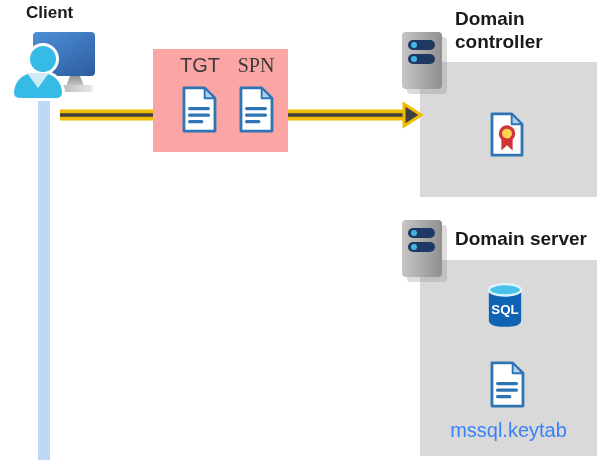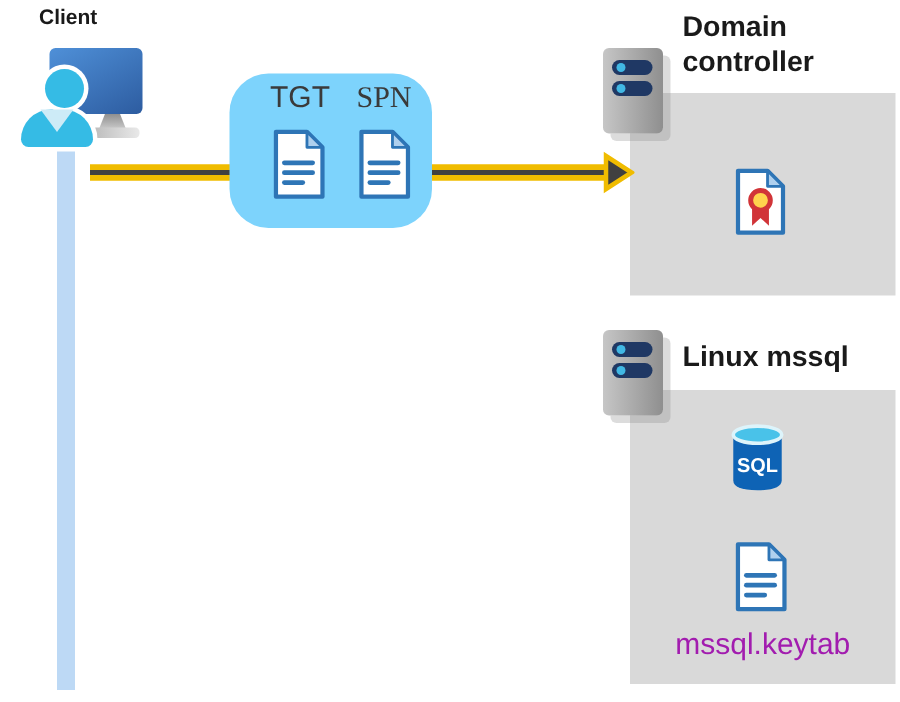--- a/index.html
+++ b/index.html
@@ -2,42 +2,42 @@
 <html><head>
 <meta charset="utf-8">
 <style>
   html,body{margin:0;padding:0;background:#fff;}
   #canvas{
     position:relative;width:600px;height:468px;background:#FFFFFF;overflow:hidden;
     font-family:"Liberation Sans", sans-serif;
   }
   .abs{position:absolute;}
   
-  .client-label{left:26px;top:3px;font-size:14px;font-weight:bold;color:#1A1A1A;z-index:4;}
+  .client-label{left:26px;top:3px;font-size:17px;font-weight:bold;color:#1A1A1A;z-index:4;}
   .client-group{left:0;top:0;width:100px;height:100px;z-index:3;}
   .monitor{left:33px;top:32px;width:62px;height:44px;border-radius:4px;
     background:linear-gradient(150deg,#4F90D8 0%,#2D5CA0 100%);}
   .stand-neck{left:66px;top:76px;width:18px;height:10px;
     background:linear-gradient(#8F8F8F,#C9C9C9);
     clip-path:polygon(22% 0,78% 0,100% 100%,0 100%);}
   .stand-base{left:57px;top:85px;width:36px;height:7px;border-radius:3px;
     background:linear-gradient(90deg,#B5B5B5,#E9E9E9);}
   .person-head{left:30px;top:46px;width:26px;height:26px;border-radius:50%;
     background:#35BBE5;box-shadow:0 0 0 3px #FFFFFF;}
   .person-body{left:14px;top:73px;width:48px;height:25px;border-radius:24px 24px 6px 6px;
     background:#35BBE5;box-shadow:0 0 0 3px #FFFFFF;}
   .person-collar{left:27px;top:73px;width:0;height:0;z-index:1;
     border-left:11px solid transparent;border-right:11px solid transparent;
     border-top:15px solid #CDEBF7;}
   
   .client-line{left:38px;top:90px;width:12px;height:370px;background:#BDD9F5;z-index:1;}
   
   .arrow-svg{left:57px;top:100px;z-index:2;}
   
-  .ticket-box{left:153px;top:49px;width:135px;height:103px;background:#7dd3fc;z-index:3;border-radius:26px;}
+  .ticket-box{left:153px;top:49px;width:135px;height:103px;background:#fca5a5;z-index:3;}
   .ticket-label{position:absolute;top:5px;width:38px;text-align:center;
     font-size:20px;color:#3A3A3A;}
   .tgt-label{left:27px;}
   .spn-label{left:84px;font-family:Liberation Serif, serif;}
   .ticket-doc{position:absolute;top:37px;width:38px;height:47px;}
   .tgt-doc{left:27px;}
   .spn-doc{left:84px;}
   
   .panel{background:#D9D9D9;z-index:1;}
   .panel-dc{left:420px;top:62px;width:177px;height:135px;}
@@ -52,21 +52,21 @@
   .server-dc{left:402px;top:32px;}
   .server-linux{left:402px;top:220px;}
   .server-pill{position:absolute;left:6px;width:27px;height:10px;border-radius:5px;background:#1F3864;}
   .server-pill .dot{position:absolute;left:3px;top:2px;width:6px;height:6px;border-radius:50%;background:#41B8E4;}
   .pill-1{top:8px;} .pill-2{top:22px;}
   
   .cert-icon{left:488px;top:112px;width:38px;height:45px;z-index:4;}
   .sql-icon{left:486px;top:282px;width:38px;height:46px;z-index:4;}
   .keytab-doc{left:488px;top:361px;width:38px;height:47px;z-index:4;}
   .keytab-label{left:420px;top:419px;width:177px;text-align:center;
-    font-size:20px;color:#a21caf;z-index:4;}
+    font-size:20px;color:#3b82f6;z-index:4;}
   .sql-text{font-family:"Liberation Sans",sans-serif;font-weight:bold;}
 </style>
 </head>
 <body>
 
 <div id="canvas">
 
   <div class="abs client-line"></div>
 
   <div class="abs panel panel-dc"></div>
@@ -120,21 +120,21 @@
         <span class="dot"></span>
       </div>
   </div>
   <svg class="abs cert-icon" viewBox="0 0 40 48">
     <path d="M4 2 H25 L36 13 V46 H4 Z" fill="#FFFFFF" stroke="#2E75B6" stroke-width="3" stroke-linejoin="round"></path>
     <path d="M25 2 L36 13 H25 Z" fill="#AFD0EE" stroke="#2E75B6" stroke-width="2" stroke-linejoin="round"></path>
     <path d="M14 27 V41 L20 35.5 L26 41 V27 Z" fill="#D13438"></path>
     <circle cx="20" cy="23" r="7" fill="#FFD34D" stroke="#D13438" stroke-width="3.5"></circle>
   </svg>
 
-  <div class="abs panel-title title-linux">Linux mssql</div>
+  <div class="abs panel-title title-linux">Domain server</div>
   <div class="abs server-icon server-linux">
     <div class="server-pill pill-1">
         <span class="dot"></span>
       </div>
     <div class="server-pill pill-2">
         <span class="dot"></span>
       </div>
   </div>
   <svg class="abs sql-icon" viewBox="0 0 40 48">
     <path d="M3 8 V40 Q3 47 20 47 Q37 47 37 40 V8 Z" fill="#0E63B5"></path>

